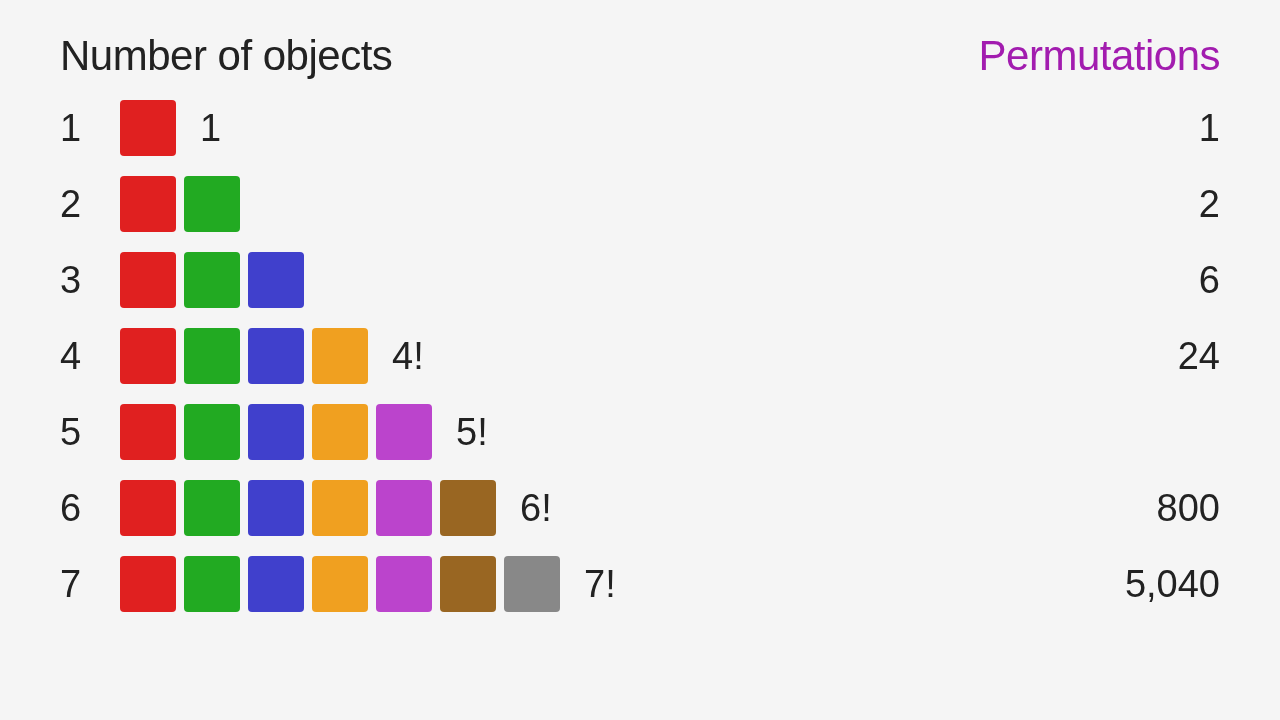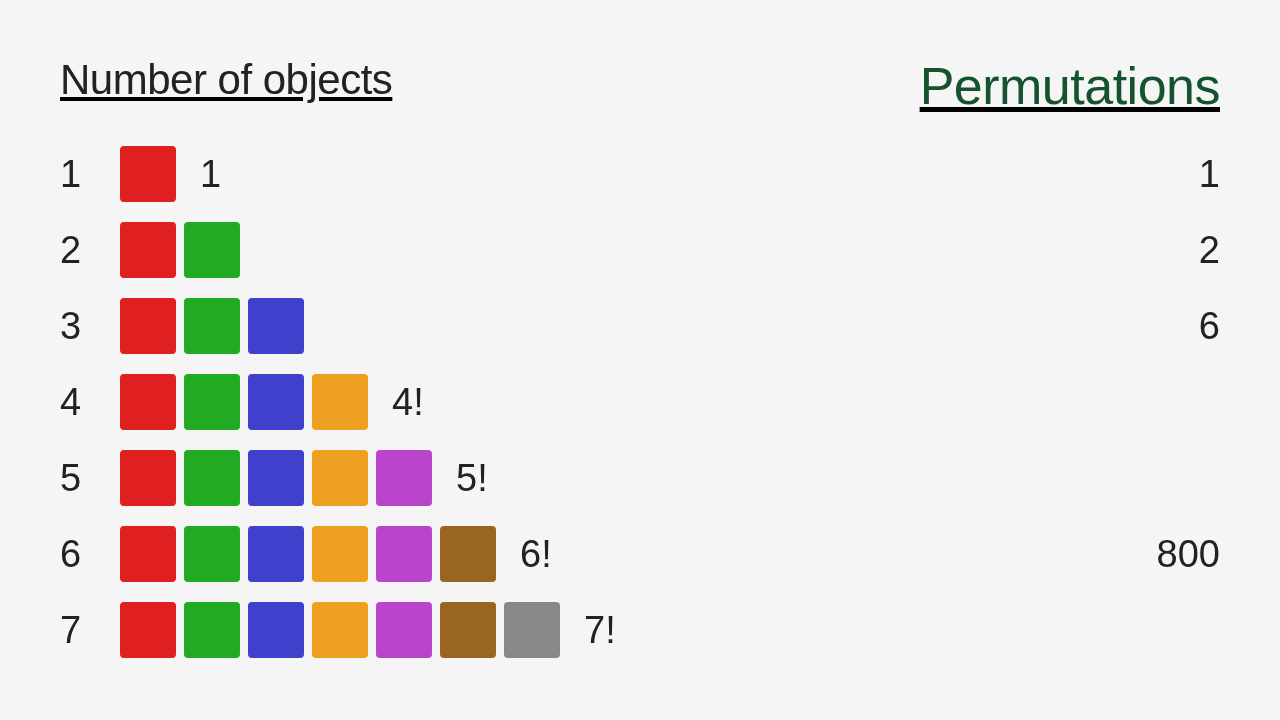--- a/index.html
+++ b/index.html
@@ -8,34 +8,33 @@
       height: 720px;
       background: #f5f5f5;
       font-family: 'Helvetica Neue', Helvetica, Arial, sans-serif;
       overflow: hidden;
       position: relative;
     }
     .header-row {
       display: flex;
       justify-content: space-between;
       align-items: flex-start;
-      padding: 56px 60px 0 60px;
-      margin-bottom: 20px;
-      text-decoration: underline;
+      padding: 32px 60px 0 60px;
+      margin-bottom: 10px;
     }
     .header-title {
       font-size: 42px;
       font-weight: 300;
       color: #222;
       letter-spacing: -0.5px;
     }
     .header-permutations {
-      font-size: 52px;
+      font-size: 42px;
       font-weight: 300;
-      color: #14532d;
+      color: #a21caf;
       letter-spacing: -0.5px;
       text-align: center;
     }
     .rows-container {
       padding: 0 60px;
     }
     .data-row {
       display: flex;
       align-items: center;
       justify-content: space-between;
@@ -125,20 +124,21 @@
       <div class="row-left">
         <span class="row-number">4</span>
         <div class="squares">
           <div class="sq" style="background-color: rgb(224, 32, 32);"></div>
           <div class="sq" style="background-color: rgb(34, 170, 34);"></div>
           <div class="sq" style="background-color: rgb(64, 64, 204);"></div>
           <div class="sq" style="background-color: rgb(240, 160, 32);"></div>
         </div>
         <span class="row-formula">4!</span>
       </div>
+      <span class="row-perm">24</span>
     </div>
     <div class="data-row">
       <div class="row-left">
         <span class="row-number">5</span>
         <div class="squares">
           <div class="sq" style="background-color: rgb(224, 32, 32);"></div>
           <div class="sq" style="background-color: rgb(34, 170, 34);"></div>
           <div class="sq" style="background-color: rgb(64, 64, 204);"></div>
           <div class="sq" style="background-color: rgb(240, 160, 32);"></div>
           <div class="sq" style="background-color: rgb(187, 68, 204);"></div>
@@ -168,14 +168,15 @@
           <div class="sq" style="background-color: rgb(224, 32, 32);"></div>
           <div class="sq" style="background-color: rgb(34, 170, 34);"></div>
           <div class="sq" style="background-color: rgb(64, 64, 204);"></div>
           <div class="sq" style="background-color: rgb(240, 160, 32);"></div>
           <div class="sq" style="background-color: rgb(187, 68, 204);"></div>
           <div class="sq" style="background-color: rgb(153, 102, 34);"></div>
           <div class="sq" style="background-color: rgb(136, 136, 136);"></div>
         </div>
         <span class="row-formula">7!</span>
       </div>
+      <span class="row-perm">5,040</span>
     </div>
   </div>
 
 </body></html>

